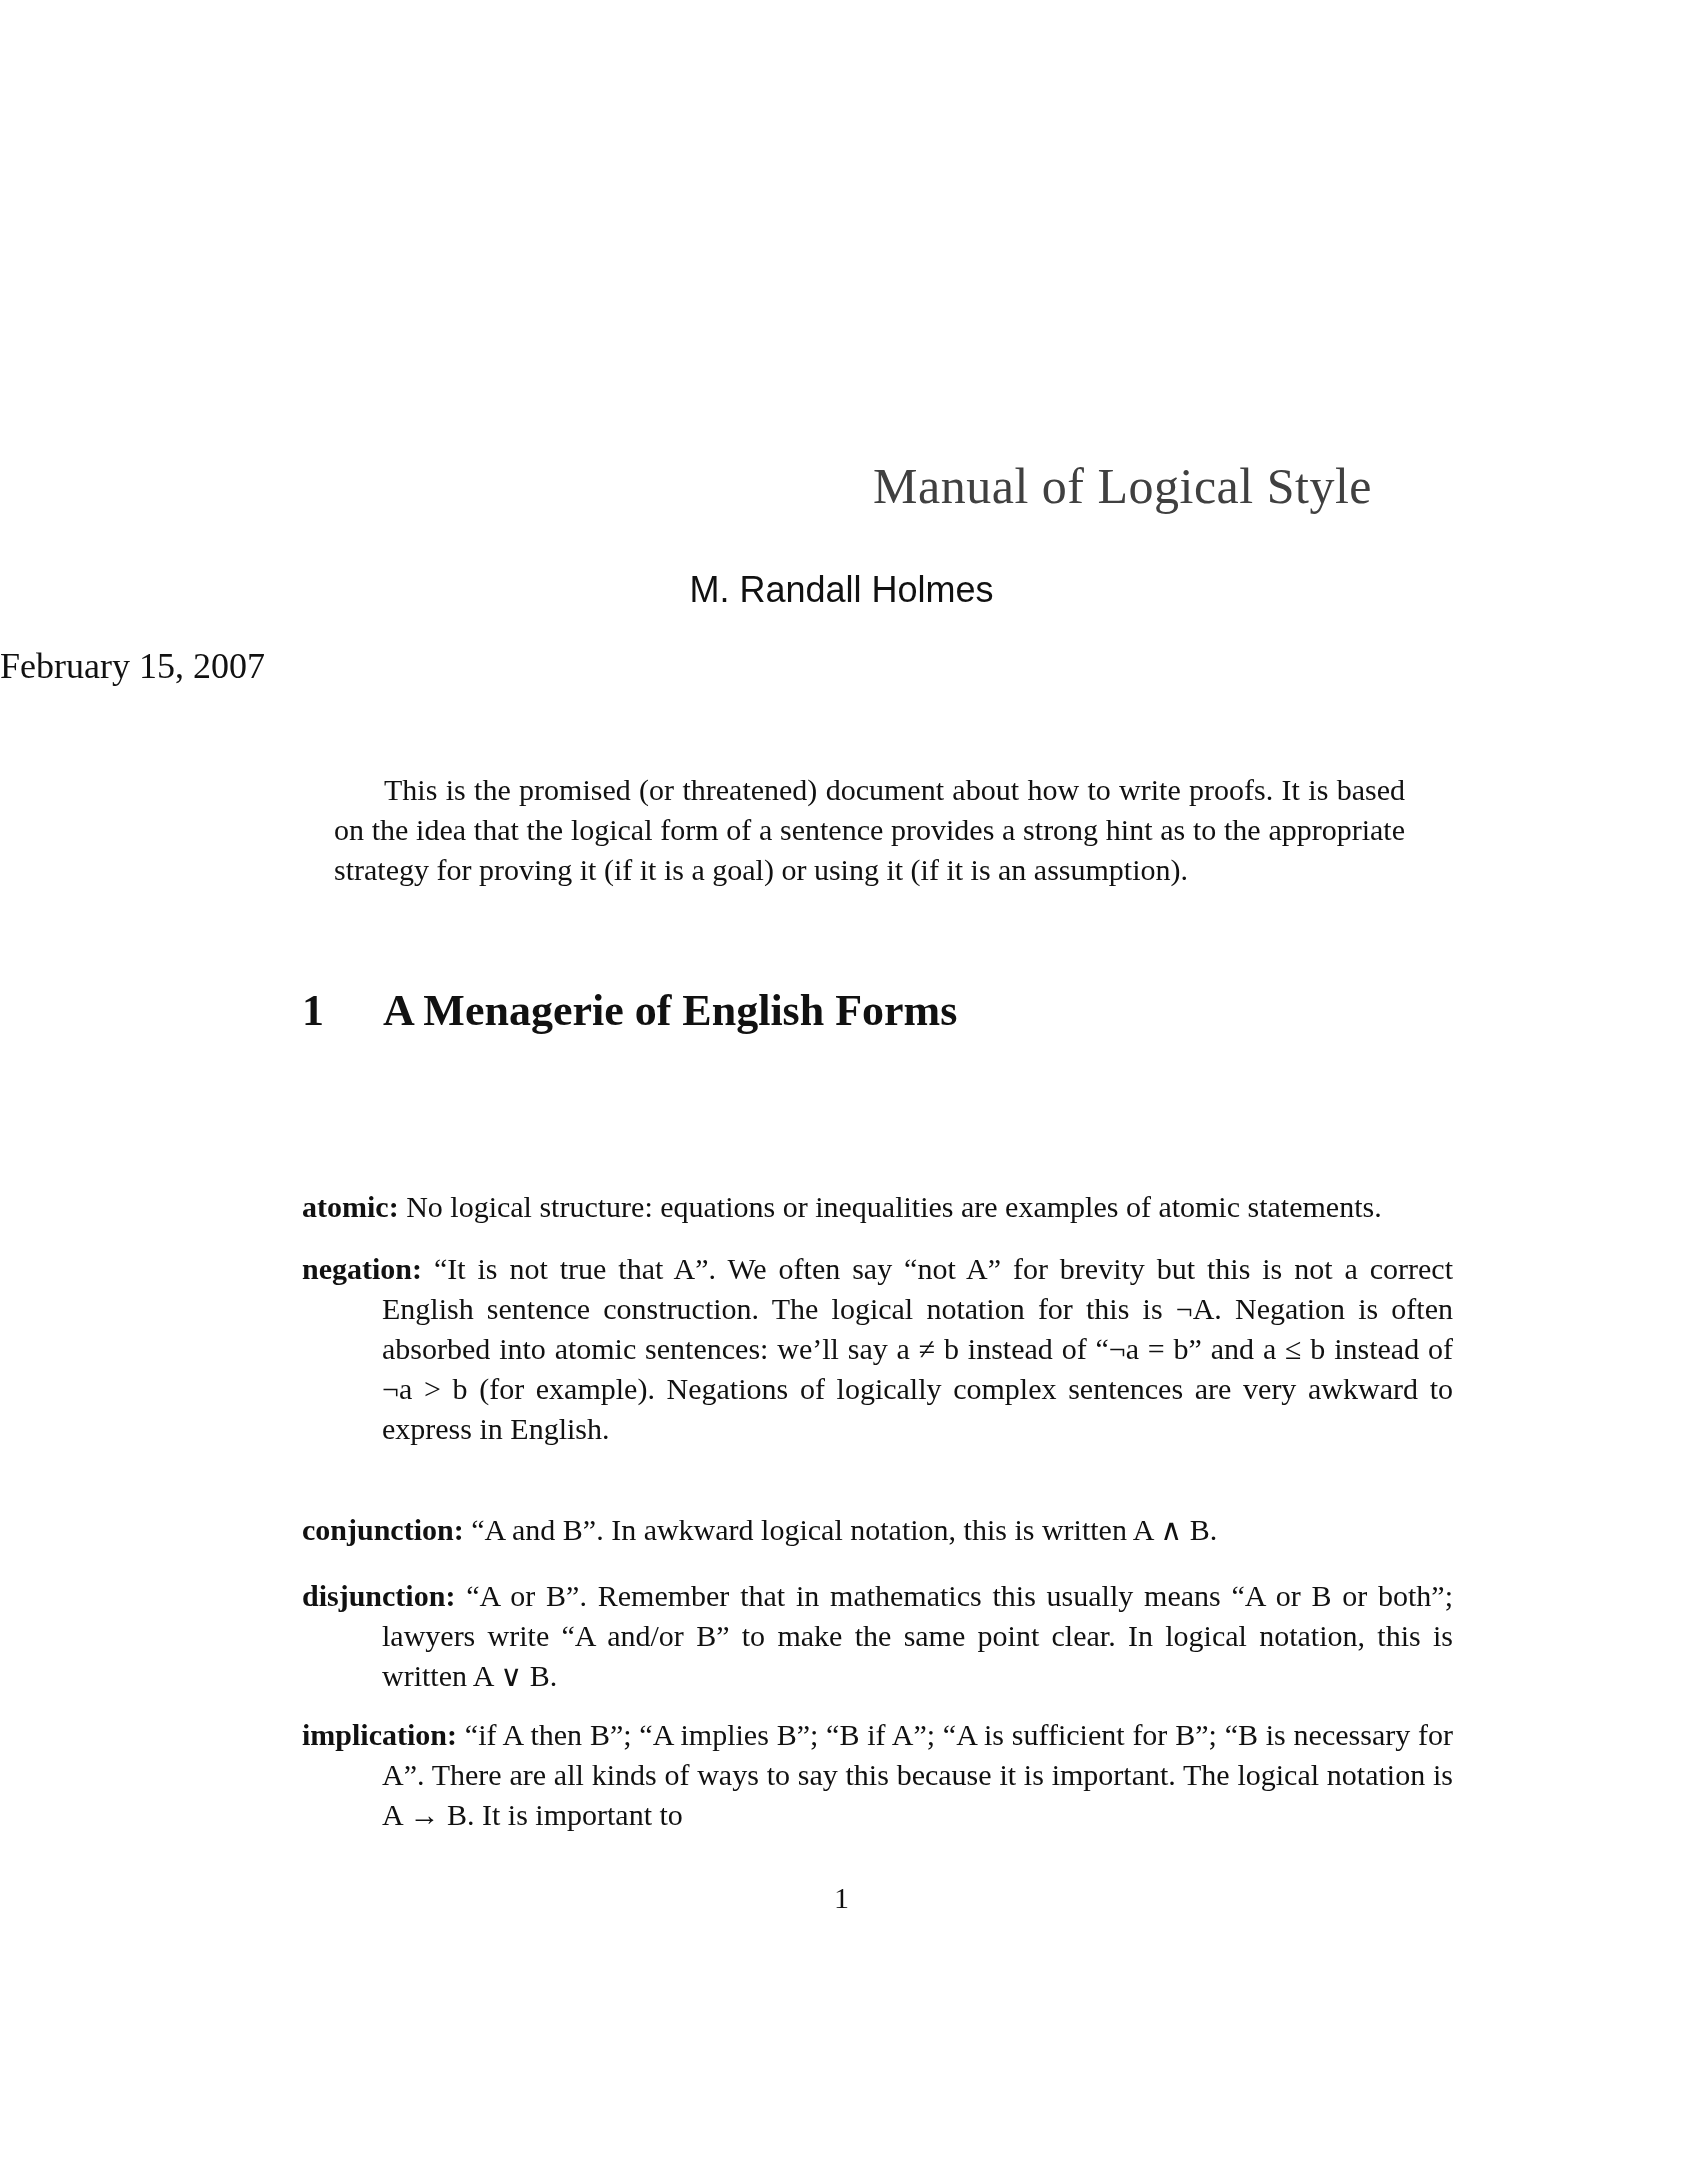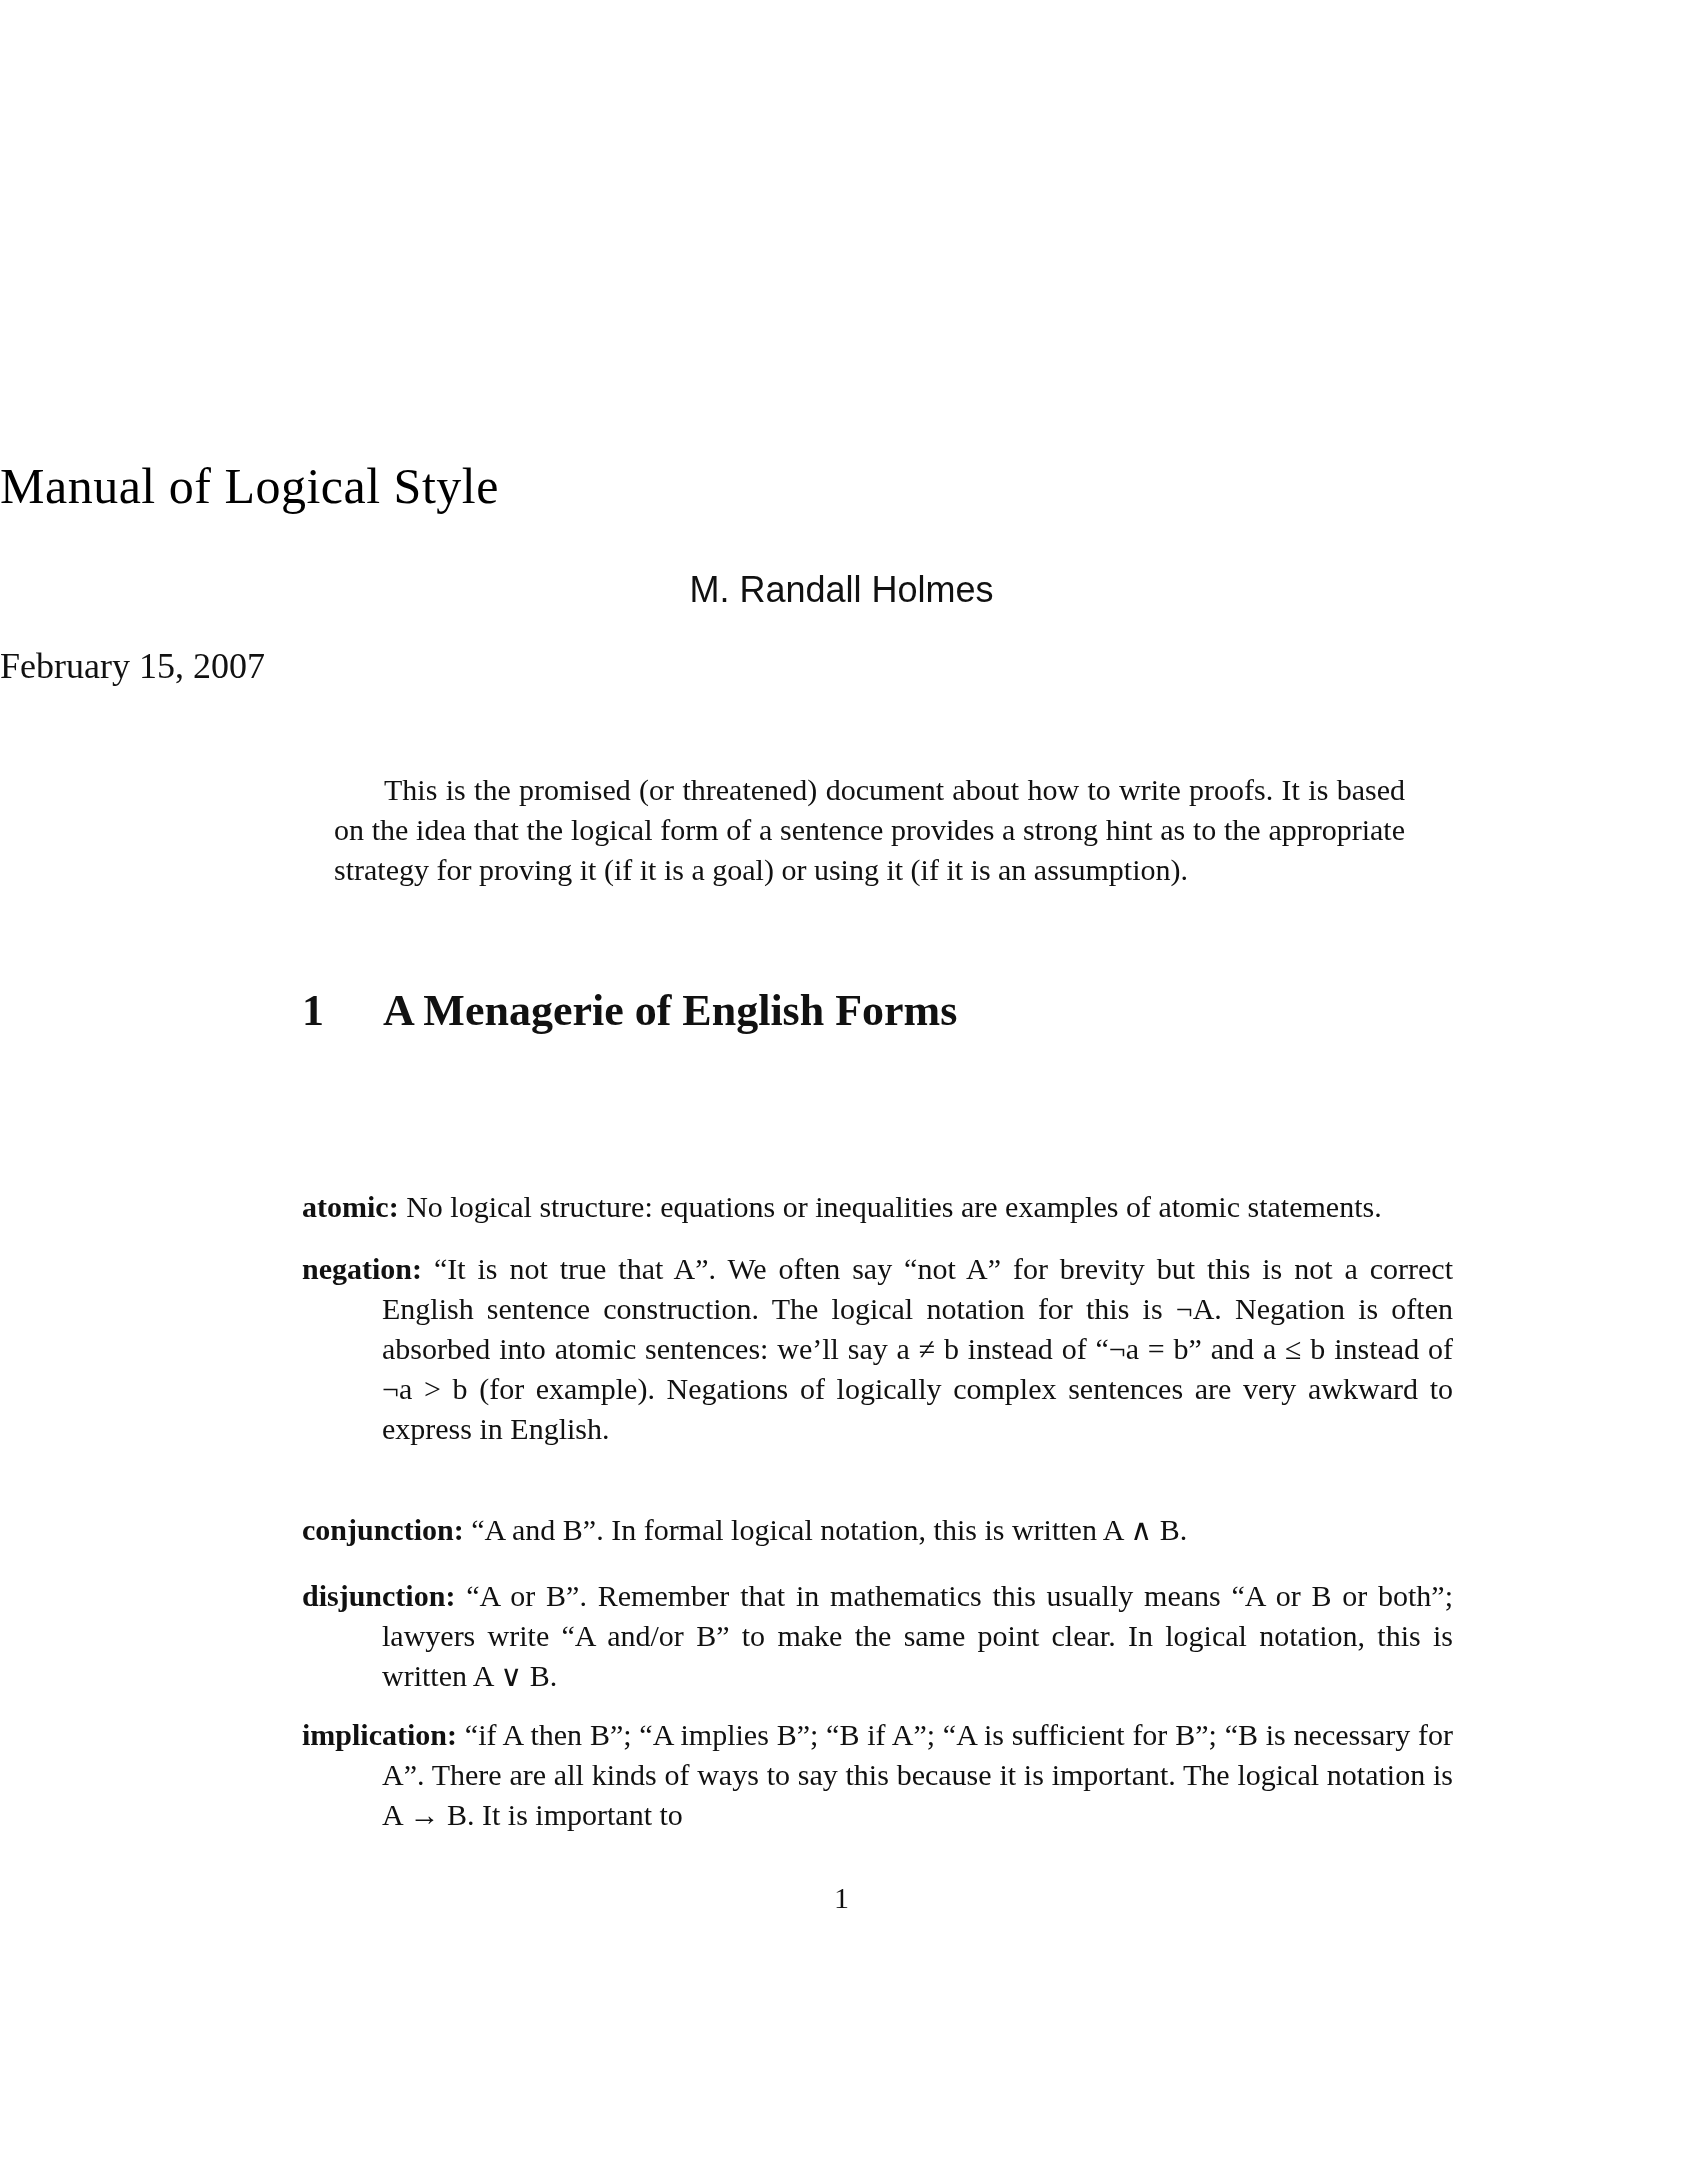--- a/index.html
+++ b/index.html
@@ -1,20 +1,20 @@
 <!DOCTYPE html>
 <html><head>
 <meta charset="utf-8">
 <style>
   html, body { margin:0; padding:0; background:#ffffff; }
   body { width:1683px; height:2178px; position:relative; overflow:hidden;
          font-family:"DejaVu Serif","Liberation Serif",serif; color:#111; }
   .page { position:absolute; left:0; top:0; width:1683px; height:2178px; }
-  .title { position:absolute; top:457px; left:0; width:1372px; text-align:left;
-           font-family:"Liberation Serif",serif; font-size:50px; font-weight:normal; color:#000000; letter-spacing:0.5px; }
+  .title { position:absolute; top:457px; left:0; width:1372px; text-align:right;
+           font-family:"Liberation Serif",serif; font-size:50px; font-weight:normal; color:#404040; letter-spacing:0.5px; }
   .author { position:absolute; top:569px; left:0; width:1683px; text-align:center;
             font-family:Liberation Sans, sans-serif; font-size:36px; }
   .date { position:absolute; top:645px; left:0; width:1683px; text-align:left;
           font-family:"Liberation Serif",serif; font-size:36px; }
   .body { position:absolute; left:302px; width:1071px; font-family:"Liberation Serif",serif;
           font-size:30px; line-height:40px; text-align:justify; }
   .abstract { top:770px; text-indent:50px;margin-left:32px; }
   .section { position:absolute; left:302px; top:985px; font-family:"Liberation Serif",serif;
              font-weight:bold; font-size:44px; }
   .section .num { display:inline-block; width:81px; }
@@ -45,21 +45,21 @@
     <span>No logical structure: equations or inequalities are examples of atomic statements.</span>
   </div>
 
   <div class="item" style="top:1249px;">
     <span class="term">negation:</span>
     <span>“It is not true that A”. We often say “not A” for brevity but this is not a correct English sentence construction. The logical notation for this is ¬A. Negation is often absorbed into atomic sentences: we’ll say a ≠ b instead of “¬a = b” and a ≤ b instead of ¬a &gt; b (for example). Negations of logically complex sentences are very awkward to express in English.</span>
   </div>
 
   <div class="item" style="top:1510px;">
     <span class="term">conjunction:</span>
-    <span>“A and B”. In formal logical notation, this is written A ∧ B.</span>
+    <span>“A and B”. In awkward logical notation, this is written A ∧ B.</span>
   </div>
 
   <div class="item" style="top:1576px;">
     <span class="term">disjunction:</span>
     <span>“A or B”. Remember that in mathematics this usually means “A or B or both”; lawyers write “A and/or B” to make the same point clear. In logical notation, this is written A ∨ B.</span>
   </div>
 
   <div class="item" style="top:1715px;">
     <span class="term">implication:</span>
     <span>“if A then B”; “A implies B”; “B if A”; “A is sufficient for B”; “B is necessary for A”. There are all kinds of ways to say this because it is important. The logical notation is A → B. It is important to</span>

